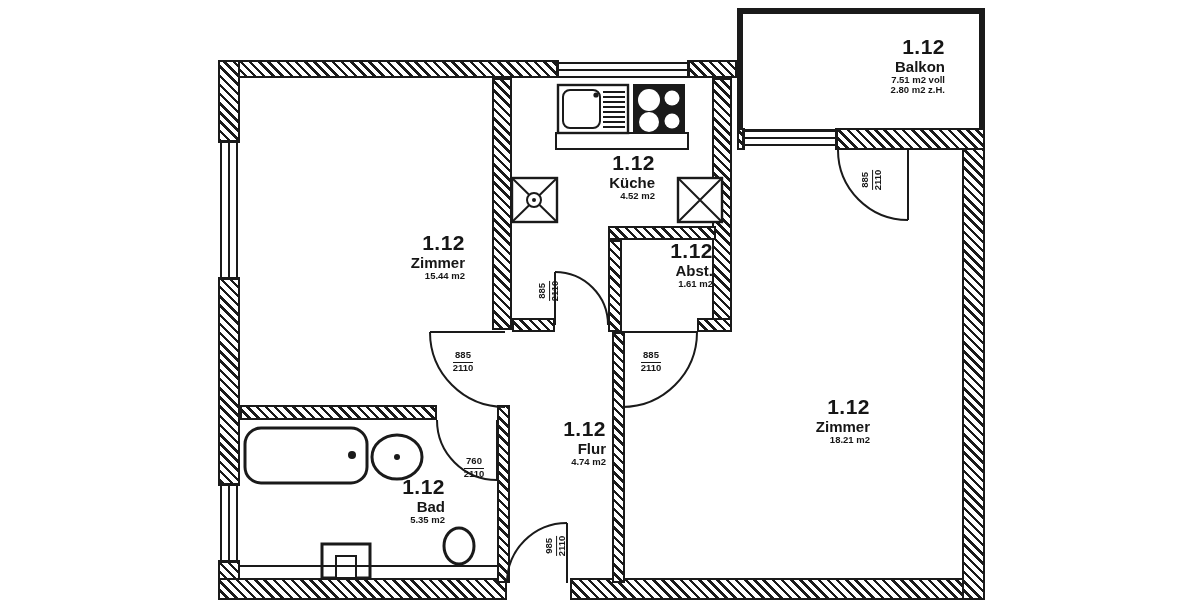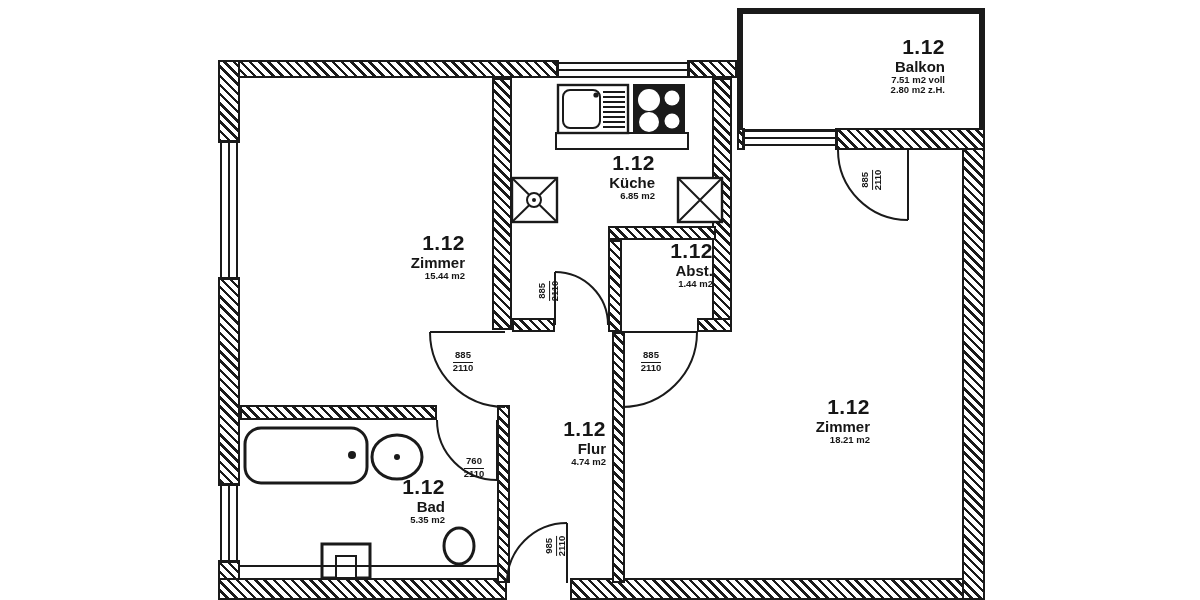--- a/index.html
+++ b/index.html
@@ -150,27 +150,27 @@
 
   <div class="room-label" style="left:330px;top:232px;width:135px;">
     <div class="rid">1.12</div>
     <div class="rname">Zimmer</div>
     <div class="rarea">15.44 m2</div>
   </div>
 
   <div class="room-label" style="left:550px;top:152px;width:105px;">
     <div class="rid">1.12</div>
     <div class="rname">Küche</div>
-    <div class="rarea">6.85 m2</div>
+    <div class="rarea">4.52 m2</div>
   </div>
 
   <div class="room-label" style="left:628px;top:240px;width:85px;">
     <div class="rid">1.12</div>
     <div class="rname">Abst.</div>
-    <div class="rarea">1.44 m2</div>
+    <div class="rarea">1.61 m2</div>
   </div>
 
   <div class="room-label" style="left:740px;top:396px;width:130px;">
     <div class="rid">1.12</div>
     <div class="rname">Zimmer</div>
     <div class="rarea">18.21 m2</div>
   </div>
 
   <div class="room-label" style="left:514px;top:418px;width:92px;">
     <div class="rid">1.12</div>

